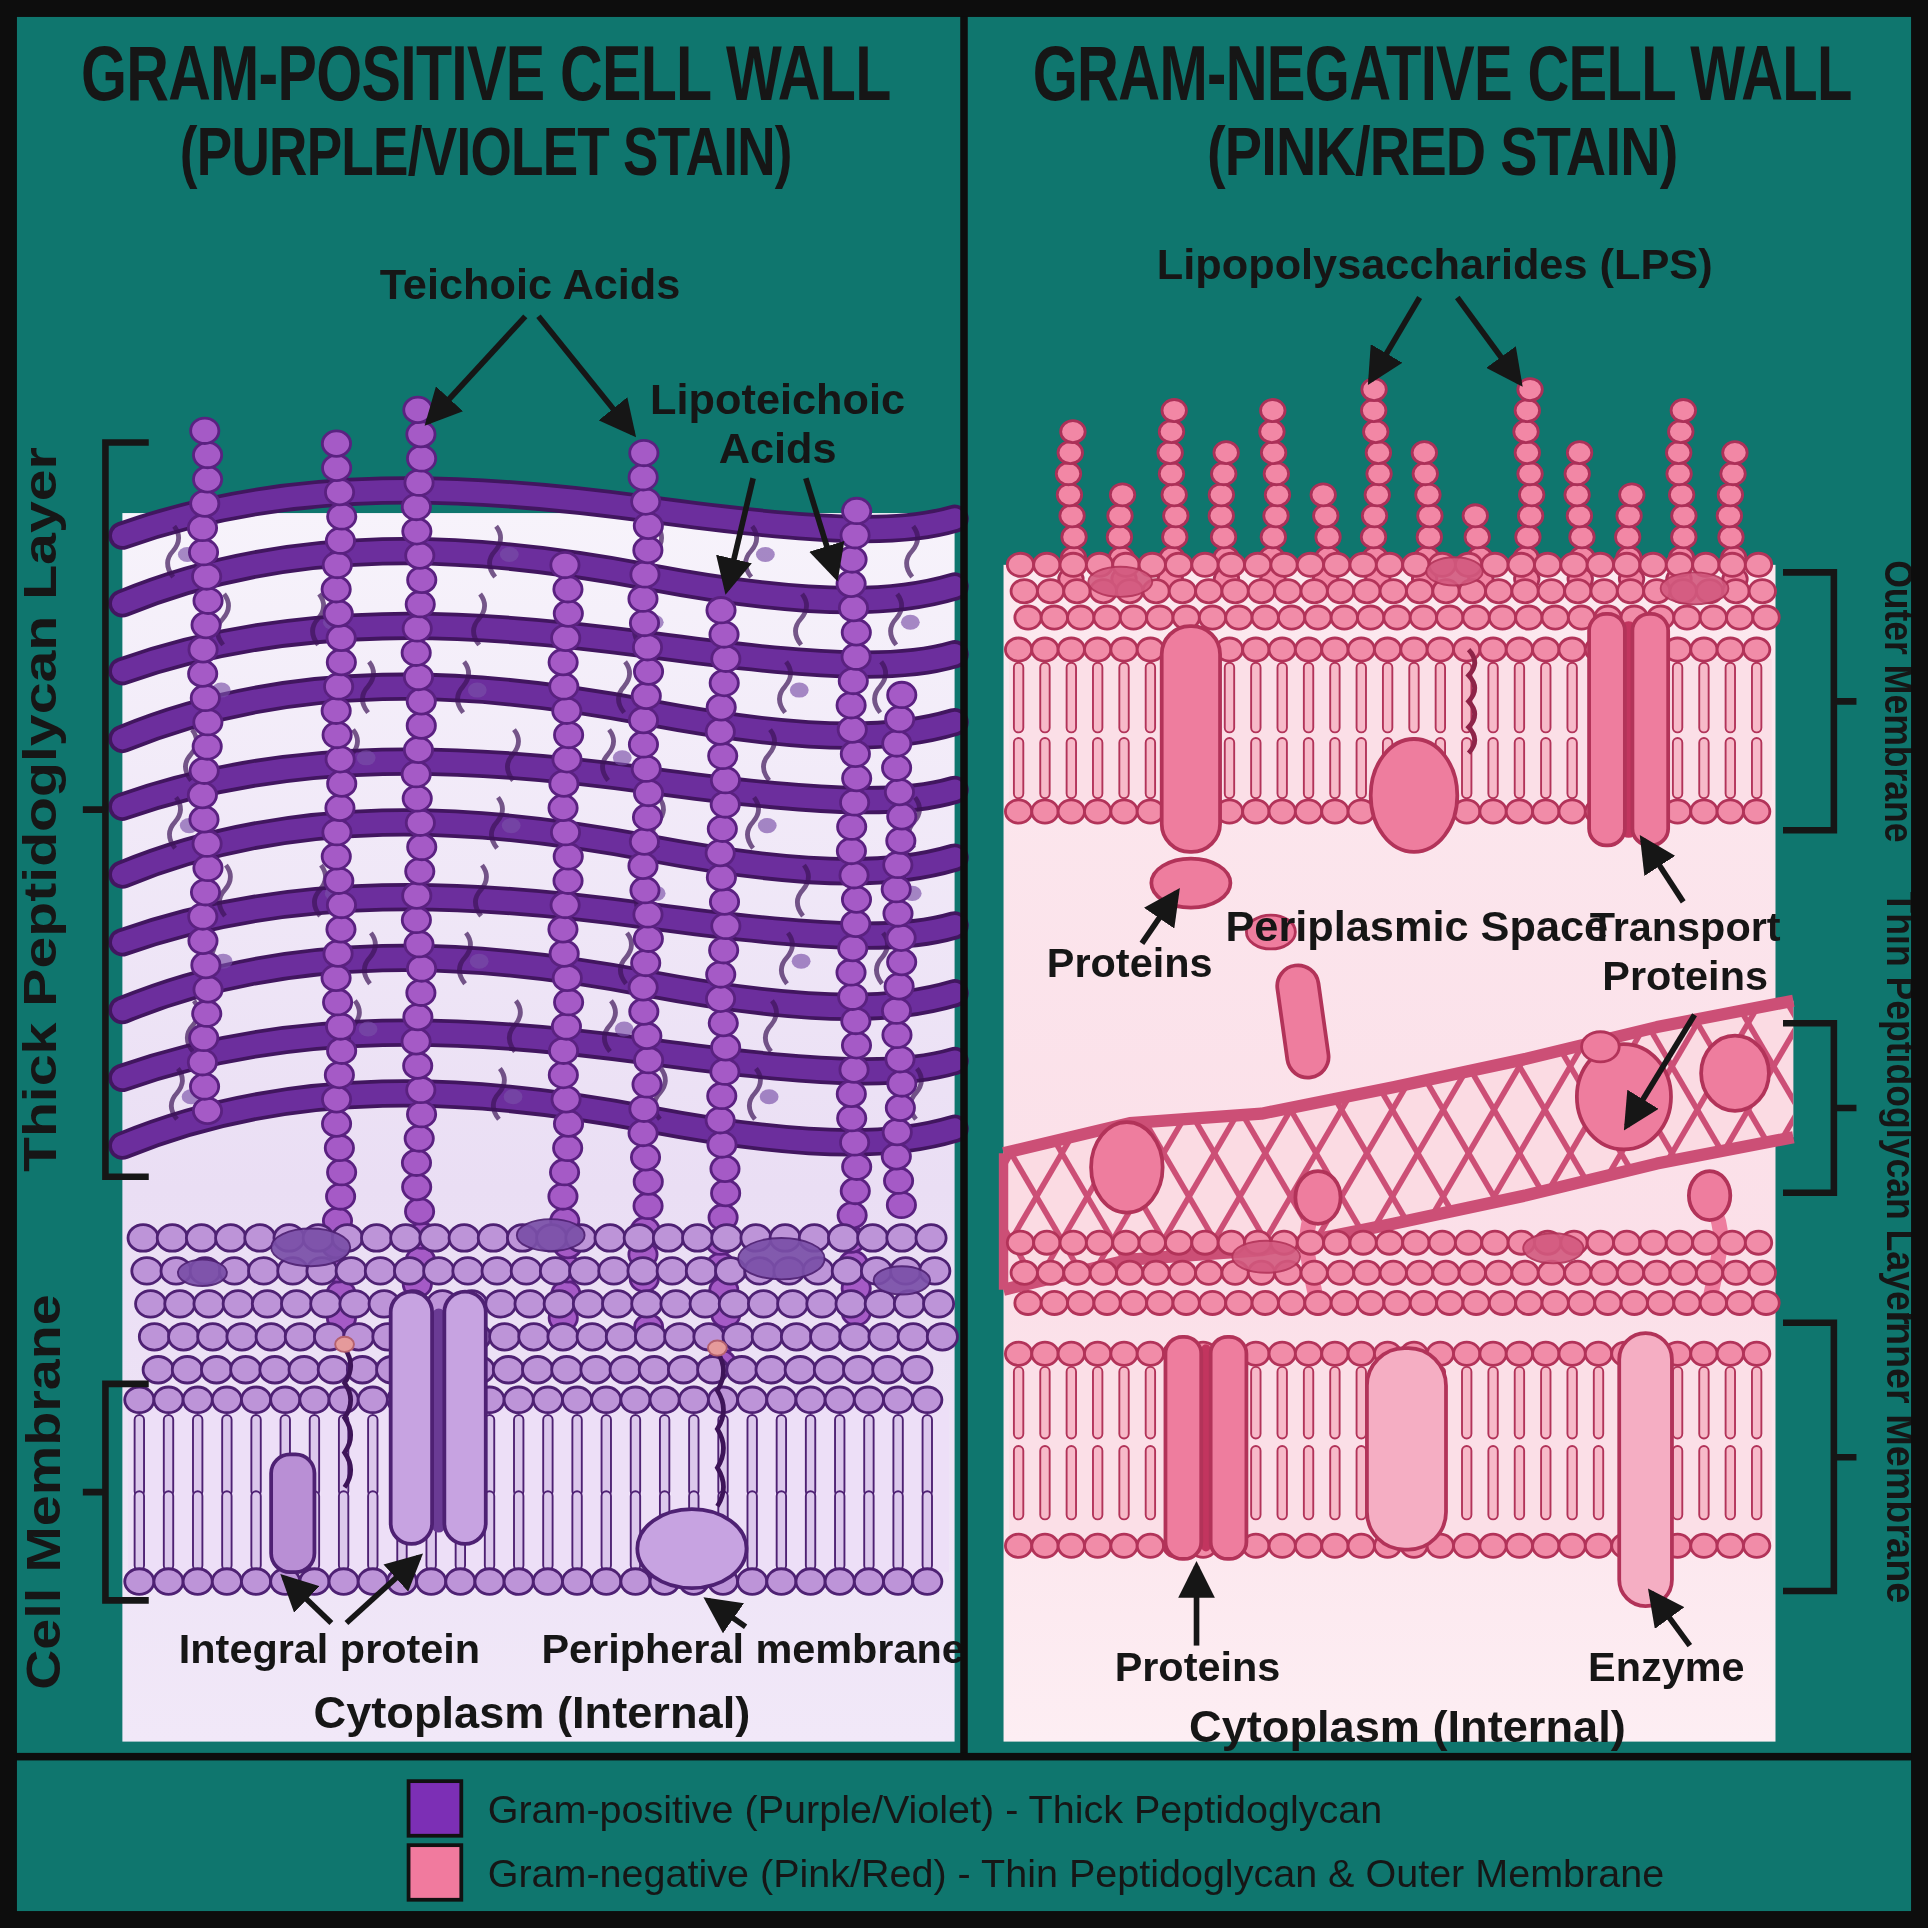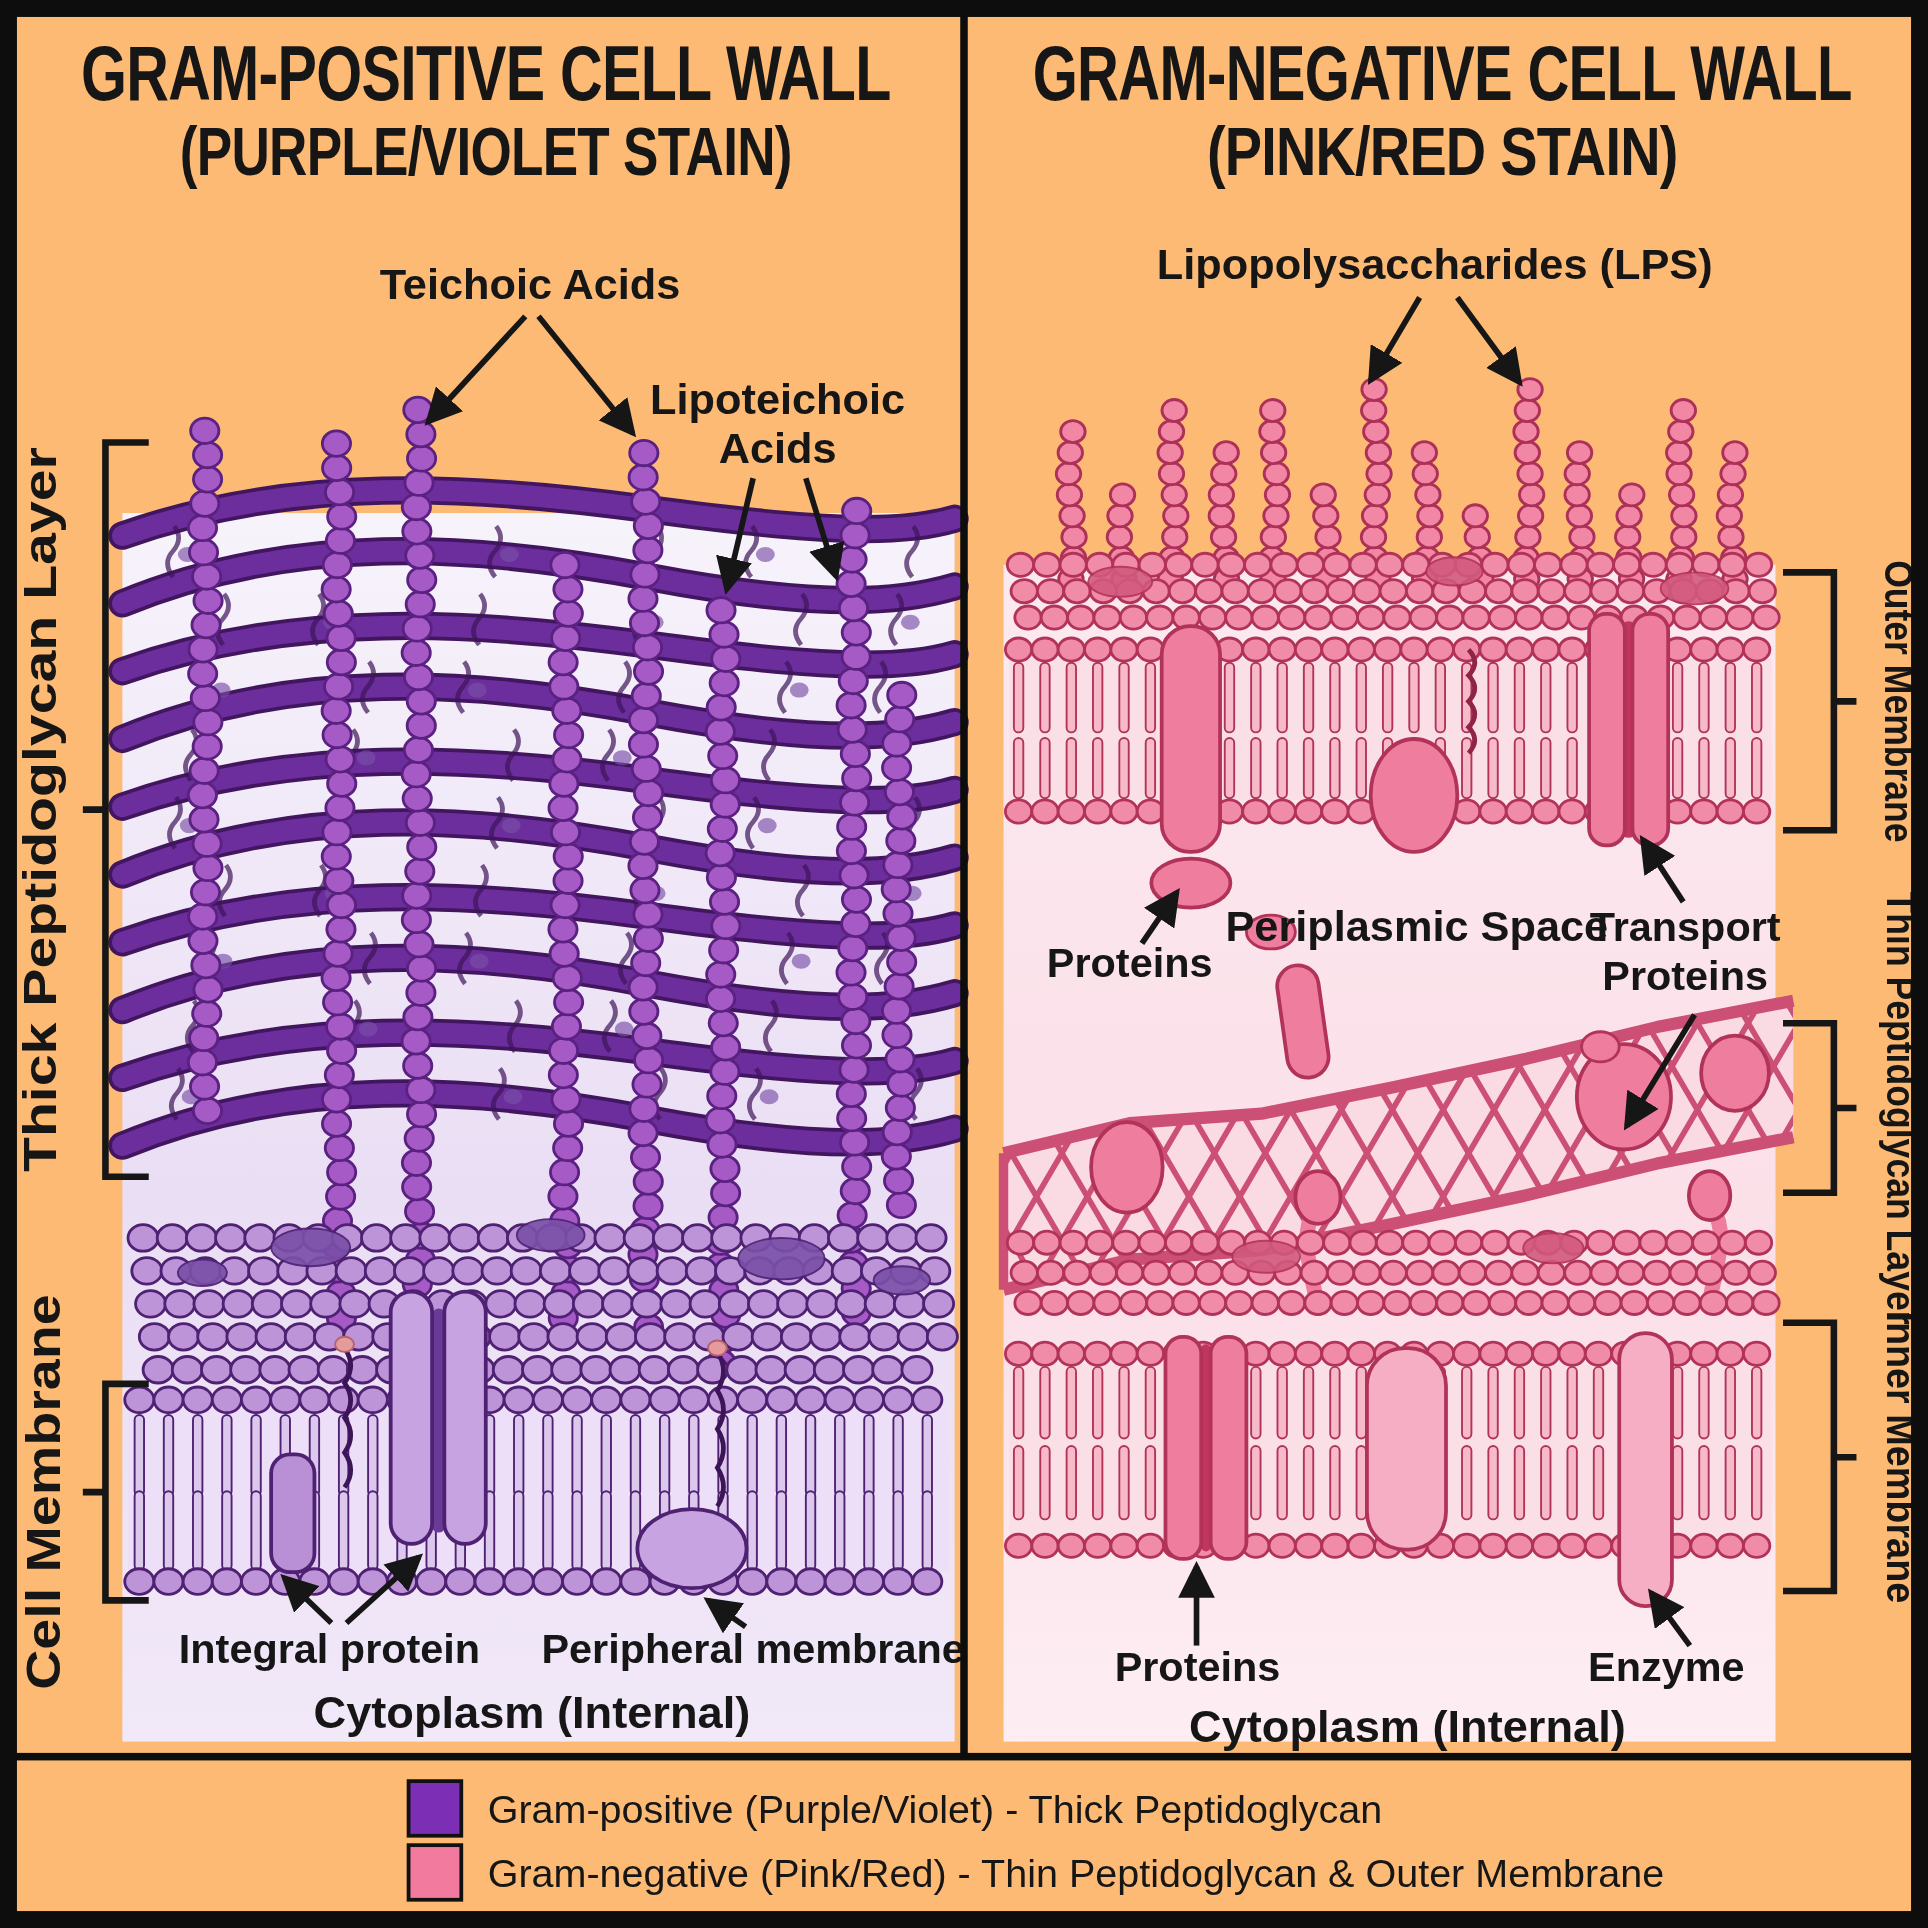--- a/index.html
+++ b/index.html
@@ -1,16 +1,16 @@
 <!DOCTYPE html>
 <html style="font-size:15px"><head>
 <meta charset="utf-8">
 <style>
   html,body{margin:0;padding:0;background:#222;}
-  #canvas{position:relative;width:1928px;height:1928px;background:#fdba74;overflow:hidden;}
+  #canvas{position:relative;width:1928px;height:1928px;background:#0f766e;overflow:hidden;}
   svg{display:block}
   text{font-family:"Liberation Sans","DejaVu Sans",sans-serif;fill:#161616;}
   .title{font-weight:700;letter-spacing:-1px;}
   .lbl{font-weight:600;}
   .vlbl{font-weight:700;}
   .leg{font-weight:500;}
 </style>
 </head>
 <body>
 

